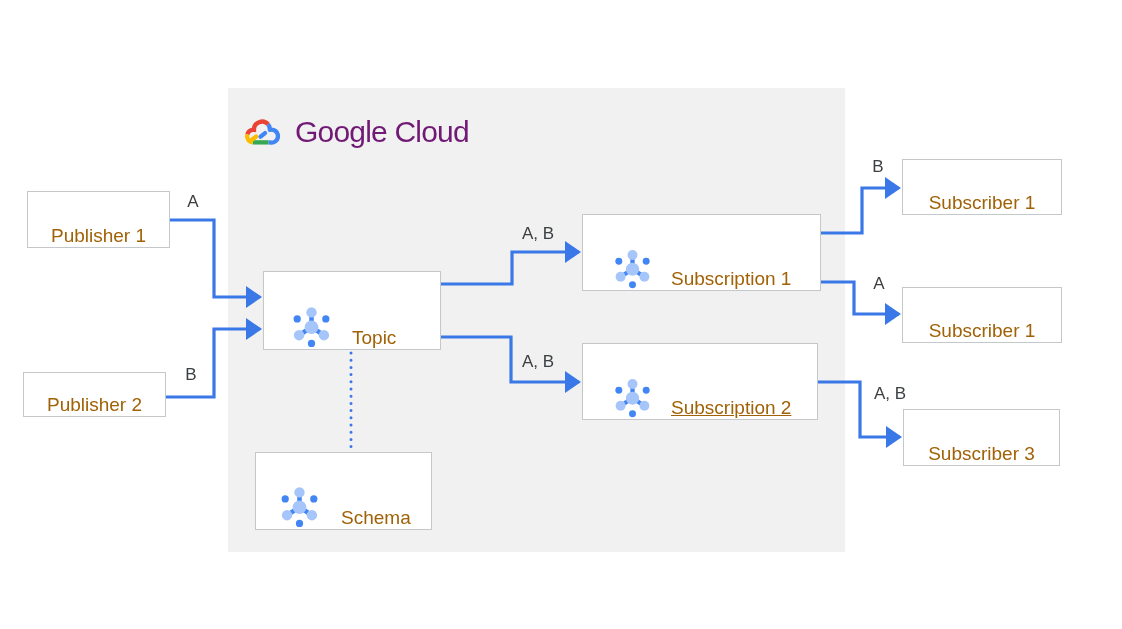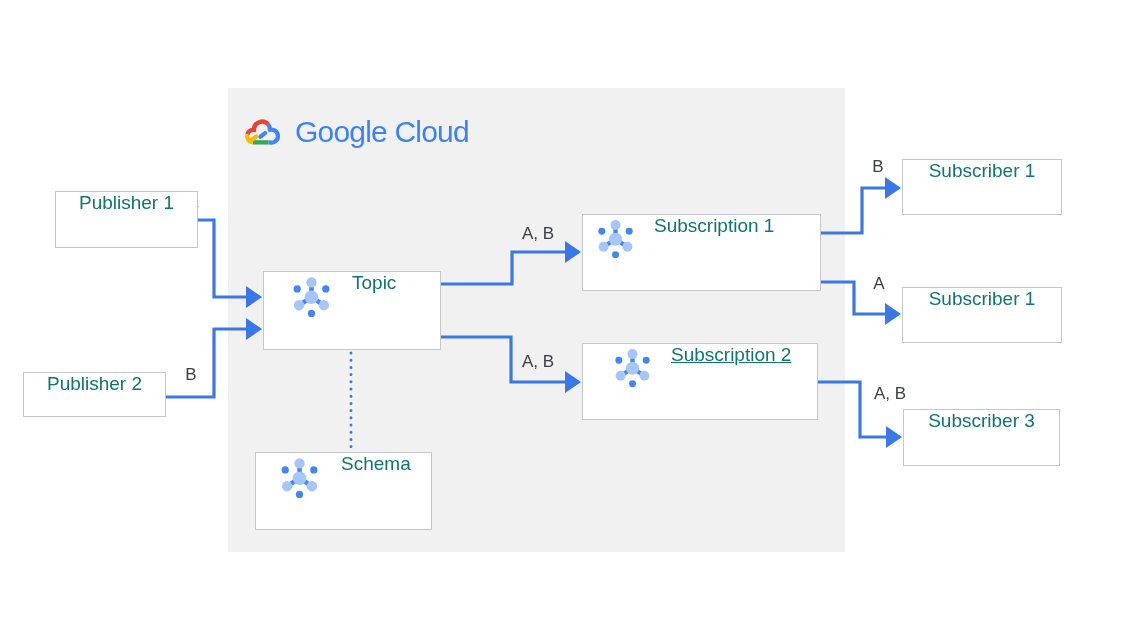--- a/index.html
+++ b/index.html
@@ -13,29 +13,29 @@
   .panel {
     position:absolute;
     left:228px; top:88px; width:617px; height:464px;
     background:#f1f1f1;
   }
   
   .logo {
     position:absolute; left:243px; top:112px; height:40px;
     display:flex; align-items:center; gap:15px;
   }
-  .logo-text { font-size:30px; letter-spacing:-0.8px; color:#3b82f6; white-space:nowrap; }
+  .logo-text { font-size:30px; letter-spacing:-0.8px; color:#701a75; white-space:nowrap; }
   .logo-text .g { font-weight:500; }
   .logo-text .c { font-weight:400; }
   
   .node {
     position:absolute; box-sizing:border-box;
     background:#ffffff; border:1px solid #c5c8cb;
-    display:flex; align-items:flex-start; justify-content:center;
-    color:#0f766e; font-size:19px; white-space:nowrap;
+    display:flex; align-items:flex-end; justify-content:center;
+    color:#a16207; font-size:19px; white-space:nowrap;
   }
   .node.with-icon { justify-content:flex-start; }
   .pubsub-icon { flex:0 0 auto; }
   
   .edges { position:absolute; left:0; top:0; }
   .edge { fill:none; stroke:#3b78e7; stroke-width:3.2px; }
   .edge.dotted { stroke-width:3px; stroke-dasharray:0 7.2; stroke-linecap:round; }
   .edge-label {
     position:absolute; font-size:17px; color:#3c4043;
     text-align:center; white-space:nowrap;
@@ -98,42 +98,42 @@
   </svg>
 
   <div class="edge-label" style="left:181px; top:192px; width:24px;">A</div>
   <div class="edge-label" style="left:179px; top:365px; width:24px;">B</div>
   <div class="edge-label" style="left:517px; top:224px; width:42px;">A, B</div>
   <div class="edge-label" style="left:517px; top:352px; width:42px;">A, B</div>
   <div class="edge-label" style="left:866px; top:157px; width:24px;">B</div>
   <div class="edge-label" style="left:867px; top:274px; width:24px;">A</div>
   <div class="edge-label" style="left:868px; top:384px; width:44px;">A, B</div>
 
-  <div class="node" style="left:27px; top:191px; width:143px; height:57px;margin-left:28px;">
+  <div class="node" style="left:27px; top:191px; width:143px; height:57px;">
     <span>Publisher 1</span>
   </div>
   <div class="node" style="left:23px; top:372px; width:143px; height:45px;">
     <span>Publisher 2</span>
   </div>
 
   <div class="node with-icon" style="left:255px; top:452px; width:177px; height:78px; padding-left:20px; gap:18px;">
     <svg class="pubsub-icon" width="47" height="47">
         <use href="#pubsub"></use>
       </svg>
     <span>Schema</span>
   </div>
 
   <div class="node with-icon" style="left:263px; top:271px; width:178px; height:79px; padding-left:24px; gap:17px;">
     <svg class="pubsub-icon" width="47" height="47">
         <use href="#pubsub"></use>
       </svg>
     <span>Topic</span>
   </div>
 
-  <div class="node with-icon" style="left:582px; top:214px; width:239px; height:77px; padding-left:10px; gap:16px;">
+  <div class="node with-icon" style="left:582px; top:214px; width:239px; height:77px; padding-left:27px; gap:16px;">
     <svg class="pubsub-icon" width="45" height="45">
         <use href="#pubsub"></use>
       </svg>
     <span>Subscription 1</span>
   </div>
   <div class="node with-icon" style="left:582px; top:343px; width:236px; height:77px; padding-left:27px; gap:16px;text-decoration:underline;">
     <svg class="pubsub-icon" width="45" height="45">
         <use href="#pubsub"></use>
       </svg>
     <span>Subscription 2</span>

